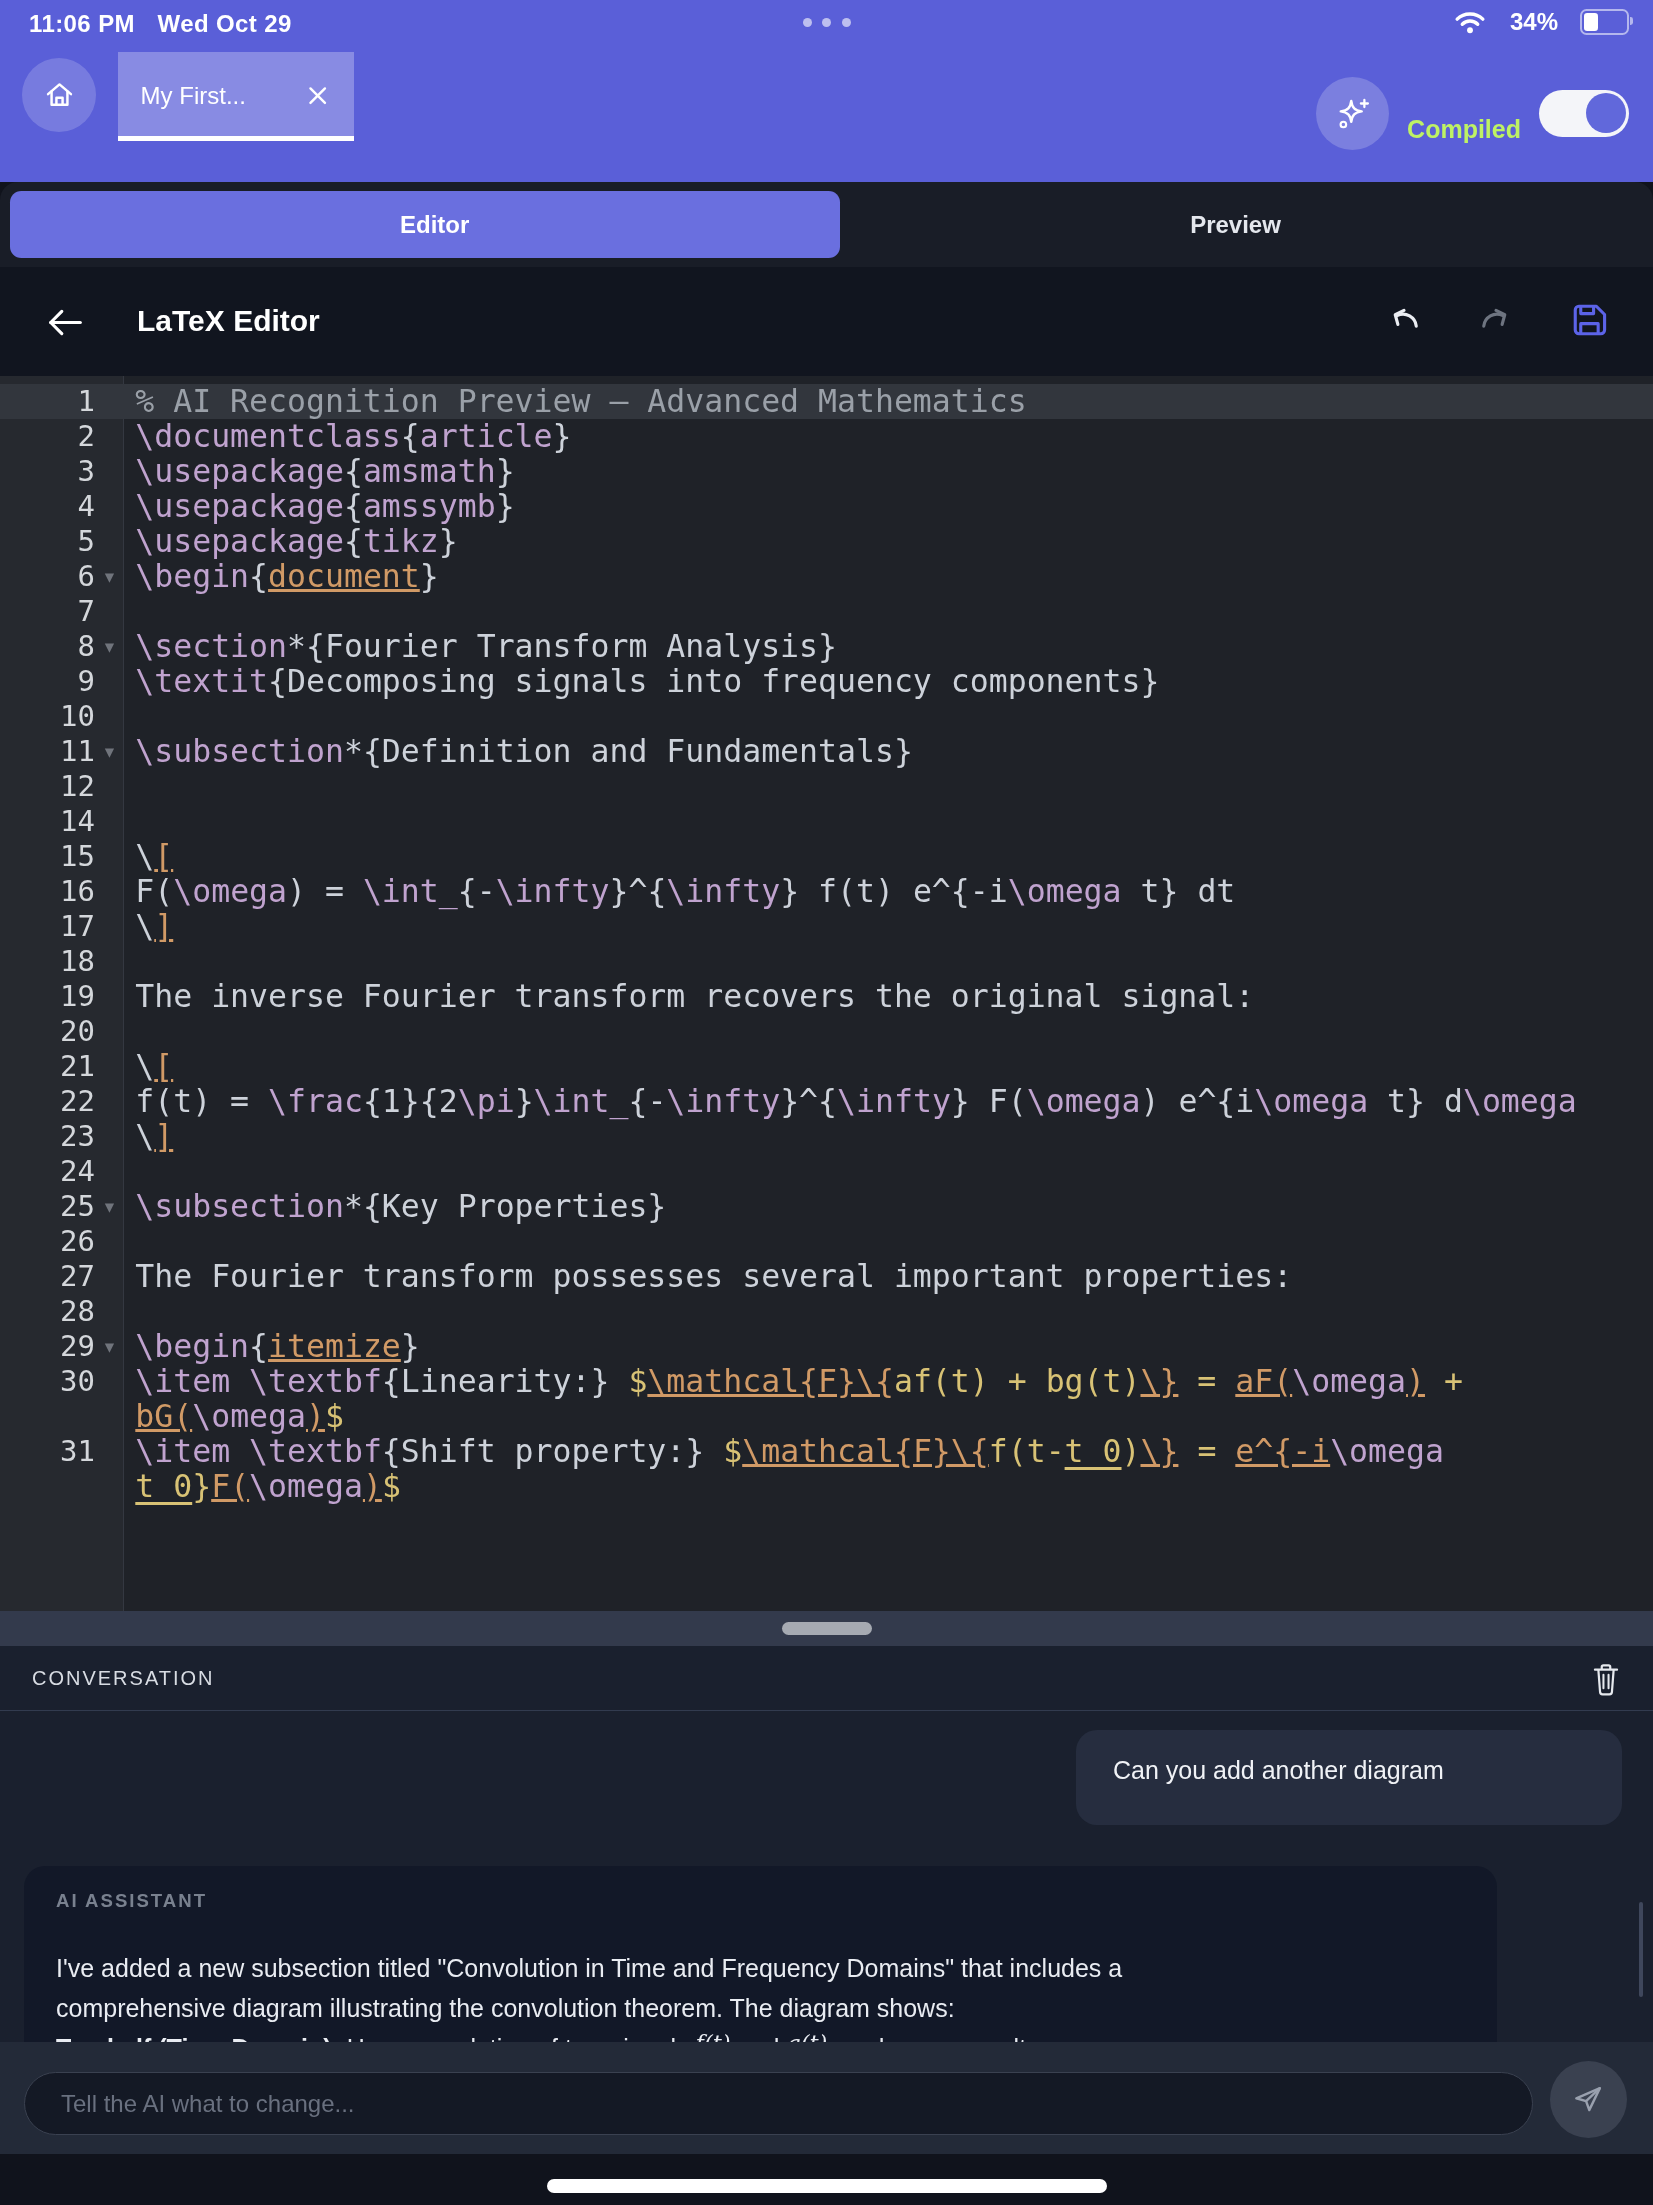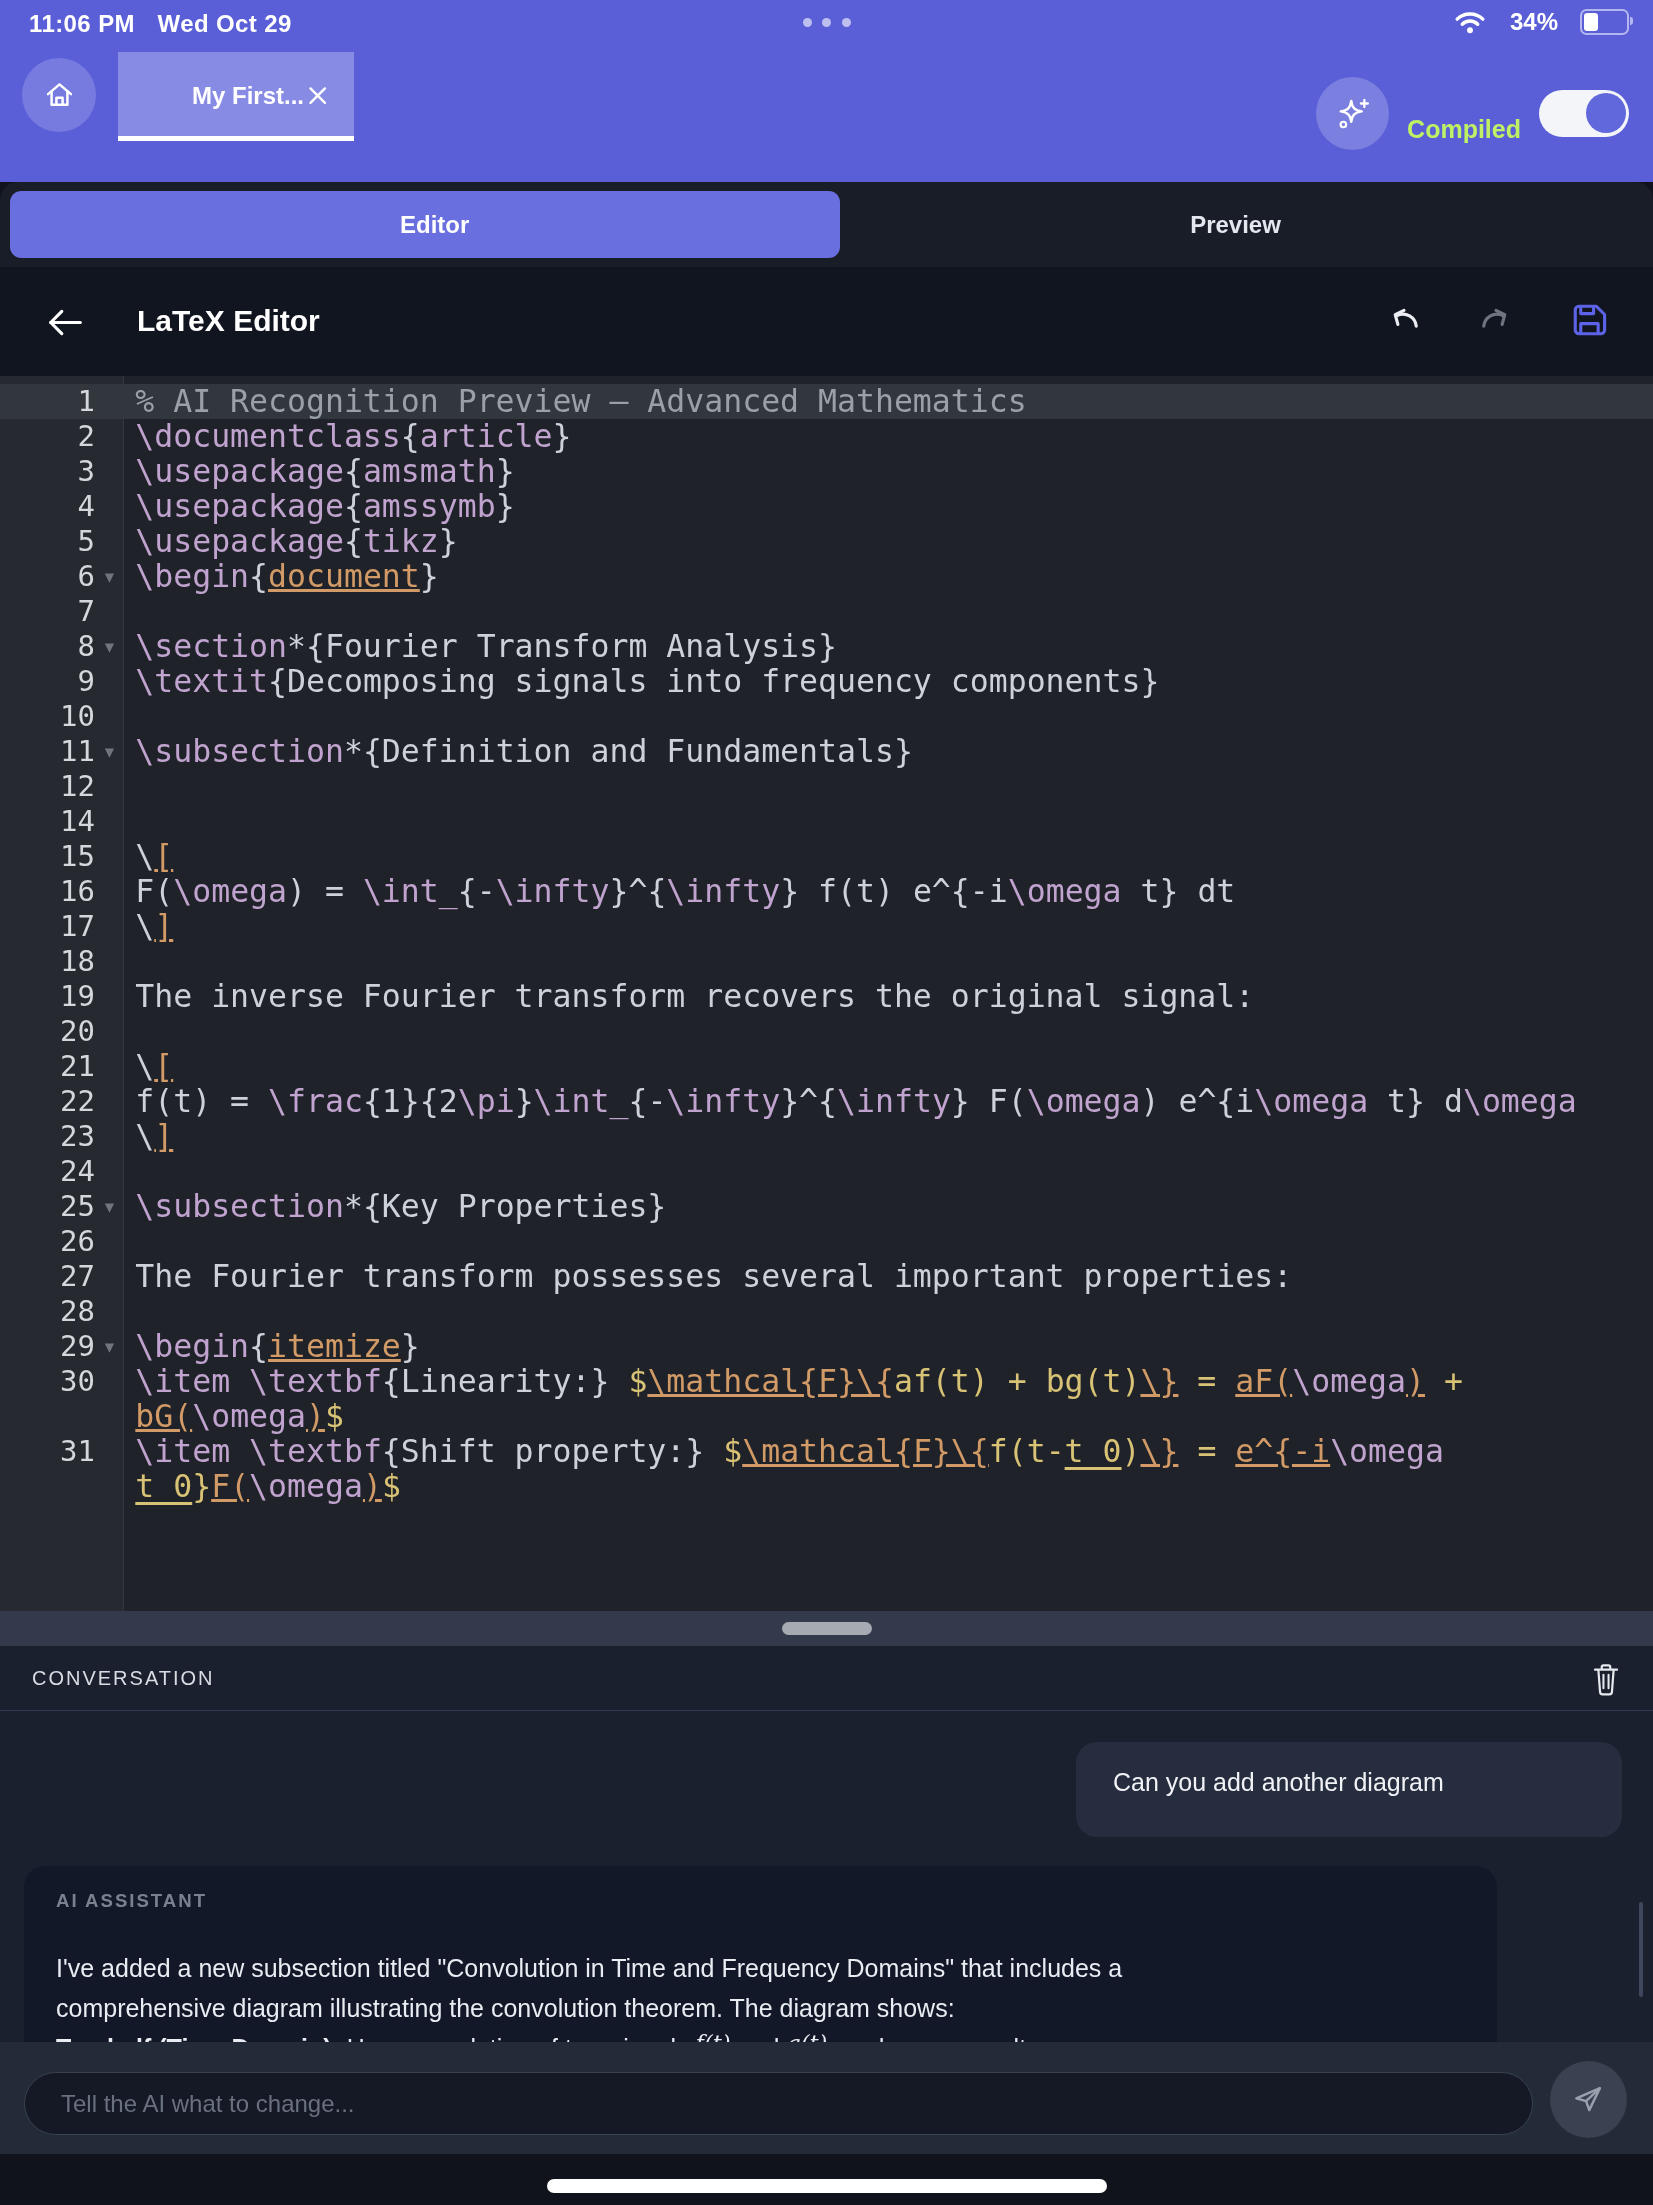--- a/index.html
+++ b/index.html
@@ -15,21 +15,21 @@
   .dots i{width:9px;height:9px;border-radius:50%;background:rgba(255,255,255,.6);}
   .st-right{position:absolute;right:24px;top:8px;display:flex;align-items:center;gap:22px;color:#fff;font-size:24px;font-weight:bold;}
   .batt{position:relative;width:45px;height:22.6px;border:2px solid rgba(255,255,255,.55);border-radius:6.5px;}
   .batt .lvl{position:absolute;left:2.4px;top:2.4px;bottom:2.4px;width:13.7px;background:#fff;border-radius:3.2px;}
   .batt .tip{position:absolute;right:-5.7px;top:6.5px;width:3.2px;height:8px;background:rgba(255,255,255,.55);border-radius:0 2.4px 2.4px 0;}
 
   .head-row{position:absolute;top:45px;left:0;right:0;bottom:0;}
   .home-btn{position:absolute;left:22px;top:13px;width:74px;height:74px;border-radius:50%;background:rgba(255,255,255,.18);display:flex;align-items:center;justify-content:center;}
   .doc-tab{position:absolute;left:118px;top:6.5px;width:236px;height:89px;background:rgba(255,255,255,.28);display:flex;align-items:center;padding:0 22.6px;box-sizing:border-box;}
   .doc-tab .under{position:absolute;left:0;right:0;bottom:0;height:4.8px;background:#FFFFFF;}
-  .doc-tab .t{color:#FFFFFF;font-size:24px;font-weight:bold;flex:1;text-align:right;}
+  .doc-tab .t{color:#FFFFFF;font-size:24px;font-weight:normal;flex:1;}
   .right-grp{position:absolute;right:24px;top:0;height:100%;display:flex;align-items:center;gap:18px;}
   .spark-btn{width:73px;height:73px;border-radius:50%;background:rgba(255,255,255,.2);display:flex;align-items:center;justify-content:center;}
   .compiled{color:#bef264;font-size:25px;font-weight:600;margin-top:32px;}
   .toggle{position:relative;width:90px;height:47px;border-radius:23.4px;background:#F4F5F9;}
   .toggle .knob{position:absolute;right:3.2px;top:3.2px;width:40px;height:40px;border-radius:50%;background:#6168DB;}
 
   
   .seg-row{height:85px;background:#191D27;position:relative;border-radius:18px 18px 0 0;}
   .seg-editor{position:absolute;left:9.7px;top:9px;width:810px;height:67px;background:#6A6FDF;border-radius:11.3px;display:flex;align-items:center;justify-content:center;color:#FFFFFF;font-size:24px;font-weight:600;padding-left:20px;}
   .seg-preview{position:absolute;left:827px;top:9px;width:817px;height:67px;display:flex;align-items:center;justify-content:center;color:#E4E7ED;font-size:24px;font-weight:600;}
@@ -58,21 +58,21 @@
 
   
   .resize-strip{height:35px;background:#333A4C;position:relative;}
   .drag-pill{position:absolute;left:50%;top:10.5px;transform:translateX(-50%);width:90px;height:13.7px;border-radius:7.3px;background:#A6AAB2;}
 
   
   .conv-head{height:65px;background:#1A202E;position:relative;border-bottom:1.6px solid #323B4F;box-sizing:border-box;}
   .conv-label{position:absolute;left:32px;top:21px;color:#D8DCE3;font-size:20px;font-weight:normal;letter-spacing:2px;text-align:center;}
   .trash-btn{position:absolute;right:27.4px;top:13px;width:39px;height:39px;display:flex;align-items:center;justify-content:center;}
   .chat-area{height:331px;background:#1A202E;position:relative;overflow:hidden;}
-  .user-bubble{position:absolute;right:31px;top:19.4px;width:546px;height:95px;background:#262D3F;border-radius:21px;padding:26px 37px;box-sizing:border-box;color:#F0F2F6;font-size:25px;margin-top:12px;}
+  .user-bubble{position:absolute;right:31px;top:19.4px;width:546px;height:95px;background:#262D3F;border-radius:21px;padding:26px 37px;box-sizing:border-box;color:#F0F2F6;font-size:25px;}
   .ai-card{position:absolute;left:24px;top:155px;width:1473px;height:299px;background:#121828;border-radius:21px;padding:24px 32px;box-sizing:border-box;}
   .ai-label{color:#79818F;font-size:18.6px;font-weight:600;letter-spacing:2px;}
   .ai-body{margin-top:36px;color:#E9ECF2;font-size:25px;line-height:40px;}
   .ai-line3 .b{font-weight:bold;}
   .math{font-family:"DejaVu Serif",serif;font-style:italic;font-size:22.6px;position:relative;top:-5.7px;}
   .chat-sb{position:absolute;right:9.7px;top:191px;width:4.8px;height:95px;border-radius:2.4px;background:#3F475C;}
 
   
   .input-row{height:112px;background:#232A38;position:relative;}
   .msg-input{position:absolute;left:24px;top:30px;width:1509px;height:63px;box-sizing:border-box;background:#141925;border:1.6px solid #3A4150;border-radius:31.5px;padding:8px 36px;color:#C9CEDA;font-size:24px;font-family:"Liberation Sans",sans-serif;outline:none;}

